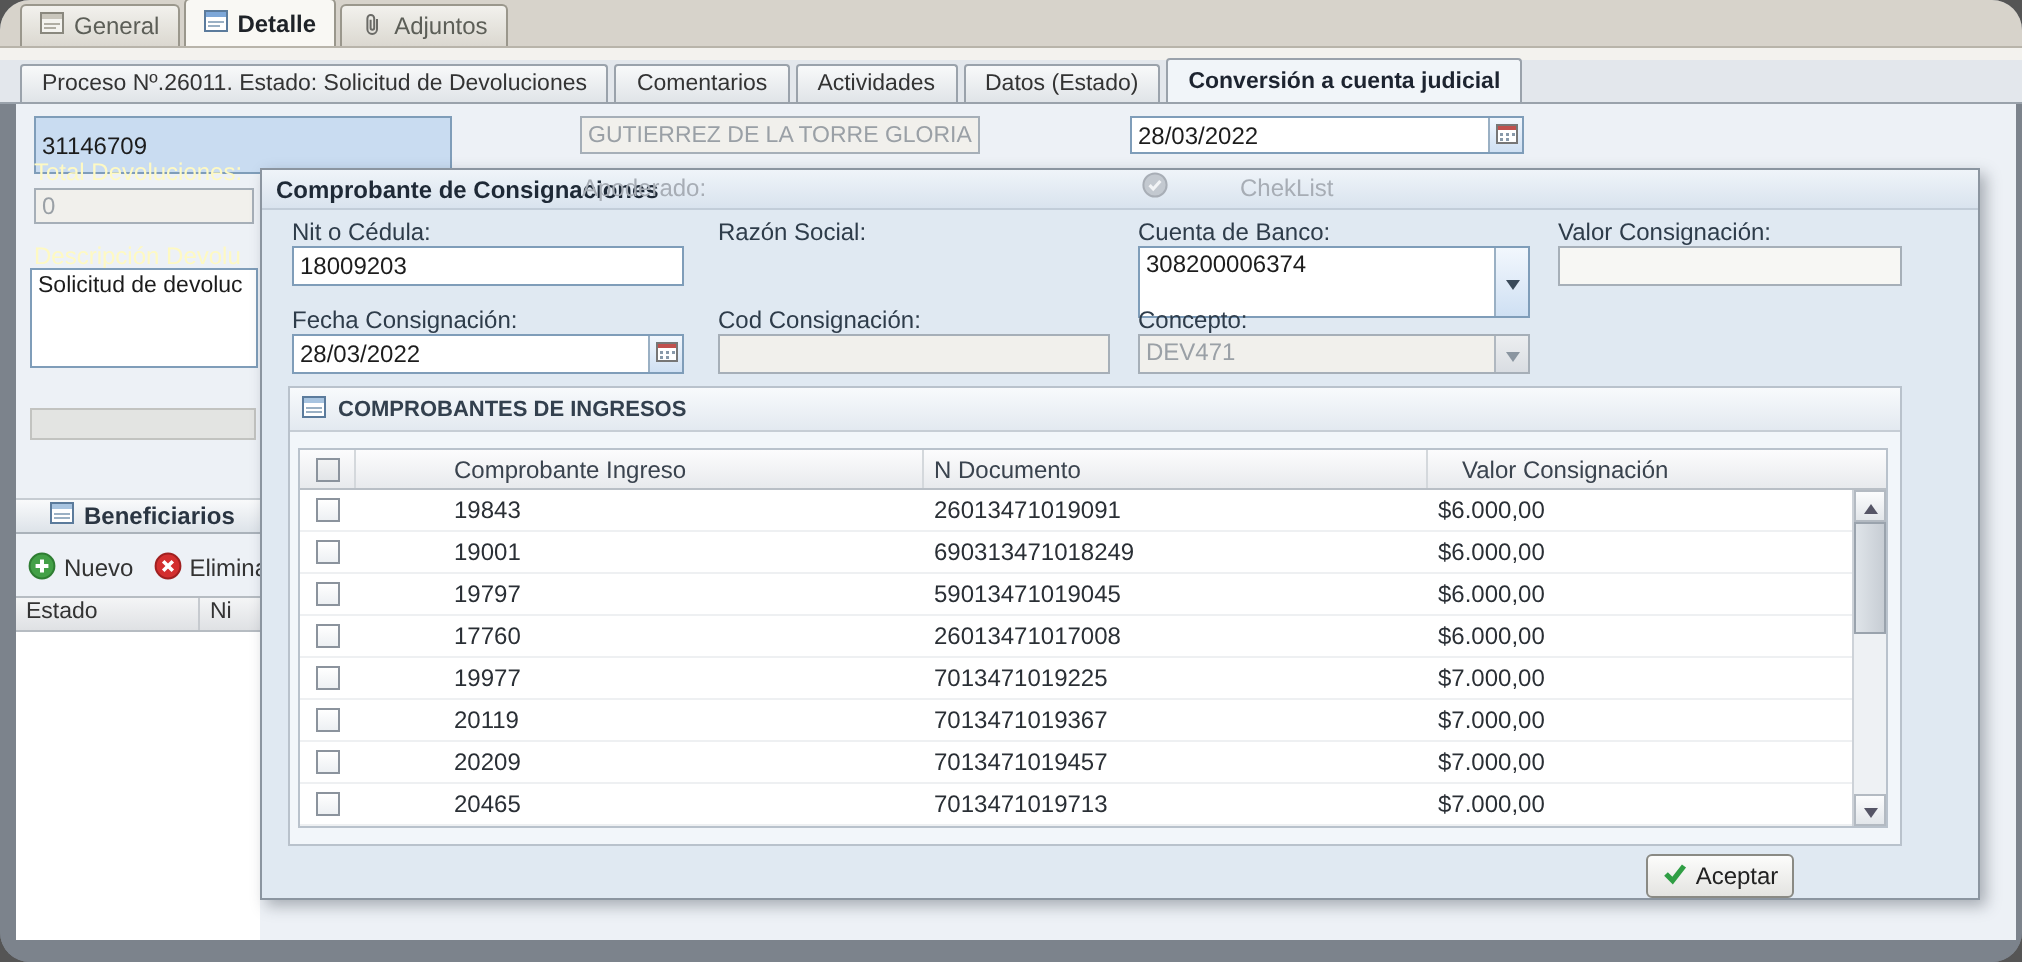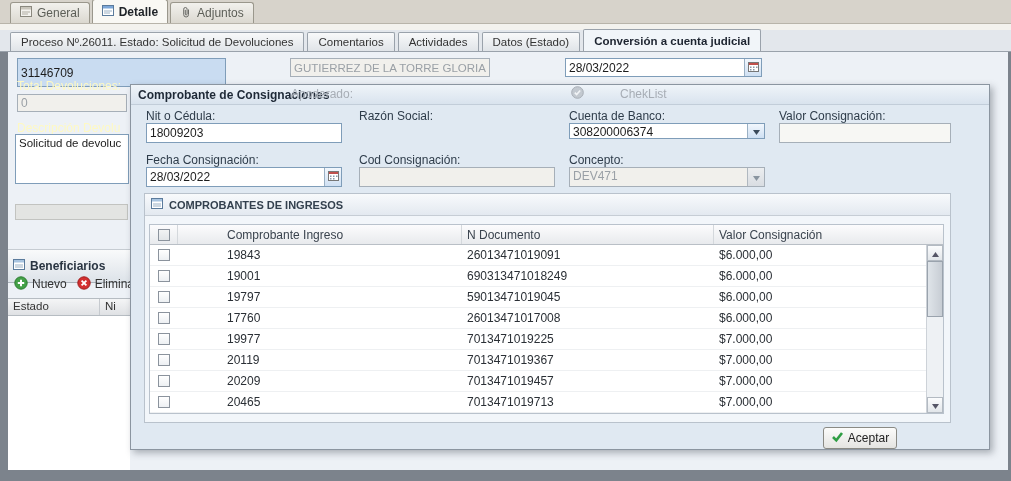--- a/index.html
+++ b/index.html
@@ -1,18 +1,18 @@
 <!DOCTYPE html>
 <html><head>
 <meta charset="utf-8">
 <style>
   * { box-sizing: border-box; margin: 0; padding: 0; }
   body { font-family: "Liberation Sans", sans-serif; background: #555; }
   #screen { position: relative; width: 1011px; height: 481px; background: #7c838c;
-            overflow: hidden; font-size: 12px; color: #222; font-family: "Liberation Sans", sans-serif; }
+            overflow: hidden; font-size: 12px; color: #222; font-family: "Liberation Sans", sans-serif; border-radius: 15px; }
 
   
   .strip1 { position:absolute; left:0; top:0; width:1011px; height:24px; background:#d7d3cb;
             border-bottom:1px solid #b8b4aa; display:flex; align-items:flex-end; padding-left:10px; gap:2px; }
   .tab1 { display:flex; align-items:center; gap:5px; height:21px; padding:0 9px;
           background:linear-gradient(#f2f1ed,#dbd8d0); border:1px solid #9a978c; border-bottom:none;
           border-radius:3px 3px 0 0; color:#5c5e57; white-space:nowrap; cursor:default; }
   .tab1.active { background:#f9f8f4; font-weight:bold; color:#1f2328; height:24px; position:relative; z-index:2; }
   .band { position:absolute; left:0; top:24px; width:1011px; height:6px; background:#f3f2ee; }
 
@@ -39,22 +39,22 @@
   .dd-btn { width:17px; display:flex; align-items:center; justify-content:center;
             border-left:1px solid #9ab0c4; background:linear-gradient(#f2f7fd,#cfe0f3); cursor:default; }
   .combobox.dis, .datebox.dis { background:#f1f0ec; border-color:#a6afb8; }
   .combobox.dis .val { color:#9aa0a6; }
   .combobox.dis .dd-btn { background:linear-gradient(#eceef0,#d9dde2); border-left-color:#b0b8c0; }
   textarea.fld { resize:none; font-size:11.5px; line-height:1.25; }
   .graybar { position:absolute; left:15px; top:204px; width:113px; height:16px;
              background:#e3e4e2; border:1px solid #c2c3c0; }
 
   
-  .panel-hdr { position:absolute; left:8px; top:249px; width:122px; height:34px; display:flex; align-items:center;
-               gap:5px; padding:0 5px; background:linear-gradient(#f9fafb,#dde3e9);
+  .panel-hdr { position:absolute; left:8px; top:249px; width:122px; height:18px; display:flex; align-items:center;
+               gap:5px; padding:0 17px; background:linear-gradient(#f9fafb,#dde3e9);
                border-top:1px solid #c6ccd2; border-bottom:1px solid #aab2ba; font-weight:bold; color:#2a3542;
                white-space:nowrap; overflow:hidden; }
   .toolbar { position:absolute; left:8px; top:271px; width:122px; height:26px; display:flex; align-items:center;
              gap:10px; padding:0 6px; overflow:hidden; }
   .tbtn { display:flex; align-items:center; gap:4px; color:#333; font-size:12px; white-space:nowrap; cursor:default; }
   .colhdr { position:absolute; left:8px; top:298px; width:122px; height:18px; display:flex;
             background:linear-gradient(#f4f5f6,#dfe1e4); border-top:1px solid #b6bcc2; border-bottom:1px solid #b6bcc2;
             font-size:11.5px; color:#333; overflow:hidden; }
   .colhdr .ch { padding:1px 5px; border-right:1px solid #c6cacf; white-space:nowrap; }
   .listarea { position:absolute; left:8px; top:316px; width:122px; height:154px; background:#fff; }
@@ -77,21 +77,21 @@
   .grid { position:absolute; left:4px; top:30px; width:795px; height:190px; background:#fff;
           border:1px solid #b9c2cc; overflow:hidden; }
   .ghdr { display:flex; height:20px; background:linear-gradient(#fcfcfd,#e8eaed);
           border-bottom:1px solid #b9bfc6; color:#3a434e; }
   .ghdr .hc { display:flex; align-items:center; padding:0 5px; border-right:1px solid #d4d8dc; font-size:12px;
               white-space:nowrap; }
   .grow { display:flex; height:21px; align-items:center; border-bottom:1px solid #eef0f2;
           width:calc(100% - 17px); background:#fff; }
   .cc { padding:0 5px; font-size:12px; color:#2a2f35; white-space:nowrap; overflow:hidden; }
   .c0 { width:28px; display:flex; align-items:center; justify-content:center; flex:none; }
-  .c1 { width:240px; flex:none;margin-left:44px; } .c2 { width:252px; flex:none; } .c3h { width:253px; flex:none; }
+  .c1 { width:240px; flex:none;margin-left:44px; } .c2 { width:252px; flex:none; } .c3h { width:253px; flex:none;margin-left:12px; }
   .c3 { flex:1; } .hfill { flex:1; }
   .cb { width:12px; height:12px; border:1px solid #8b939d; background:linear-gradient(#fff,#edf0f3); }
   .cb.hdr { background:linear-gradient(#f2f3f4,#e2e5e8); }
 
   .sbar { position:absolute; right:0; top:20px; bottom:0; width:17px; background:#eef1f4;
           border-left:1px solid #cdd2d8; display:flex; flex-direction:column; }
   .sbtn { height:16px; flex:none; display:flex; align-items:center; justify-content:center;
           background:linear-gradient(#fbfcfd,#e2e6ea); border:1px solid #b3bac2; }
   .sthumb { height:56px; flex:none; background:linear-gradient(90deg,#dfe4e9,#c7cdd4); border:1px solid #9aa3ad; }
   .sfill { flex:1; }
@@ -226,21 +226,21 @@
     <div class="dlg-cap">
       <span>Comprobante de Consignaciones</span>
     </div>
 
     <div class="dlbl" style="left:15px; top:24px;">Nit o Cédula:</div>
     <div class="dlbl" style="left:228px; top:24px;">Razón Social:</div>
     <div class="dlbl" style="left:438px; top:24px;">Cuenta de Banco:</div>
     <div class="dlbl" style="left:648px; top:24px;">Valor Consignación:</div>
 
     <input class="fld" style="left: 15px; top: 38px; width: 196px; height: 20px;" value="18009203">
-    <div class="combobox" style="left:438px; top:38px; width:196px; height:16px;">
+    <div class="combobox" style="left:438px; top:38px; width:196px; height:36px;">
       <span class="val">308200006374</span>
       <span class="dd-btn">
           <span><svg width="7" height="5">
               <path d="M0 0h7L3.5 5z" fill="#3a4a5a"></path>
             </svg></span>
         </span>
     </div>
     <input class="fld dis" style="left: 648px; top: 38px; width: 172px; height: 20px; background: rgb(247, 247, 244);" value="">
 
     <div class="dlbl" style="left:15px; top:68px;">Fecha Consignación:</div>

